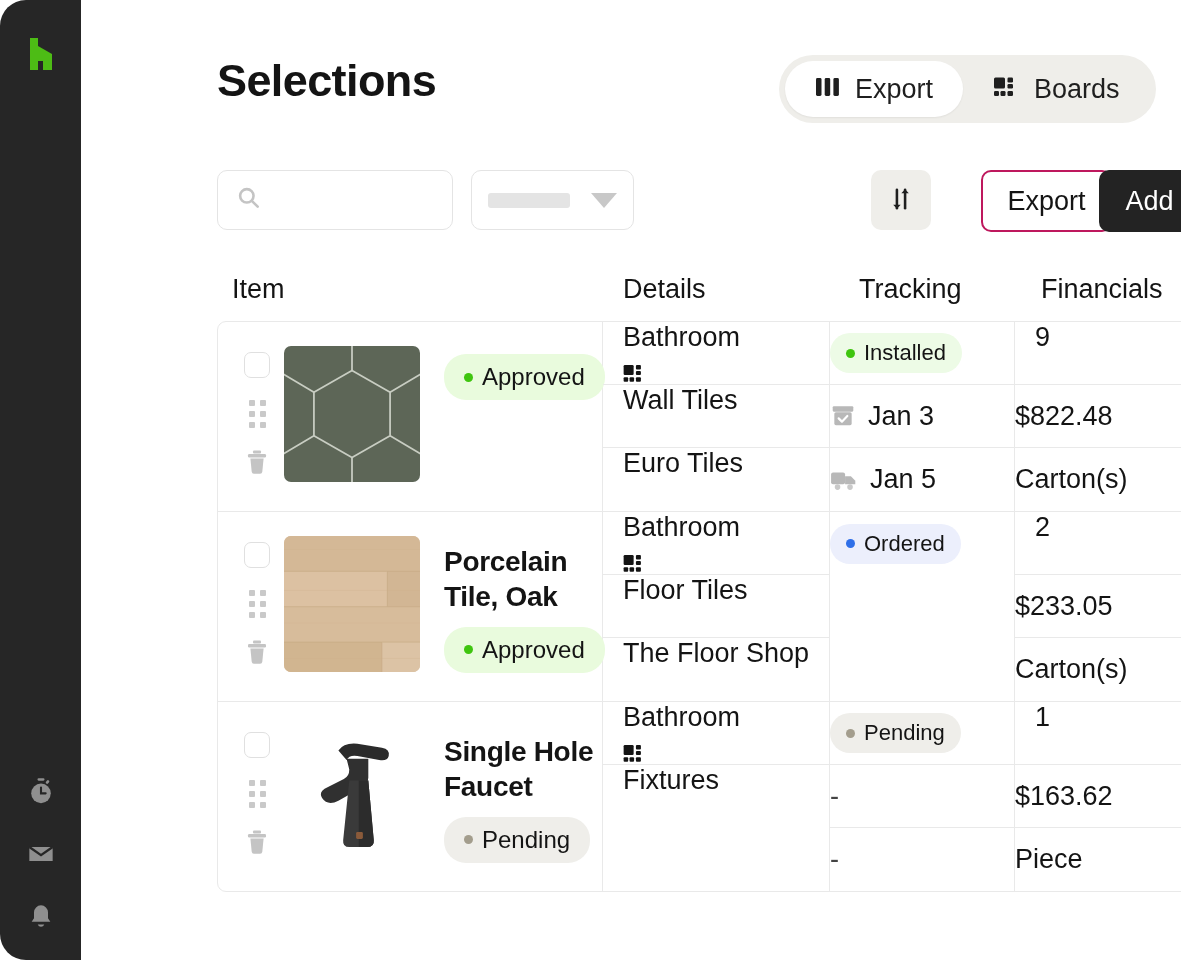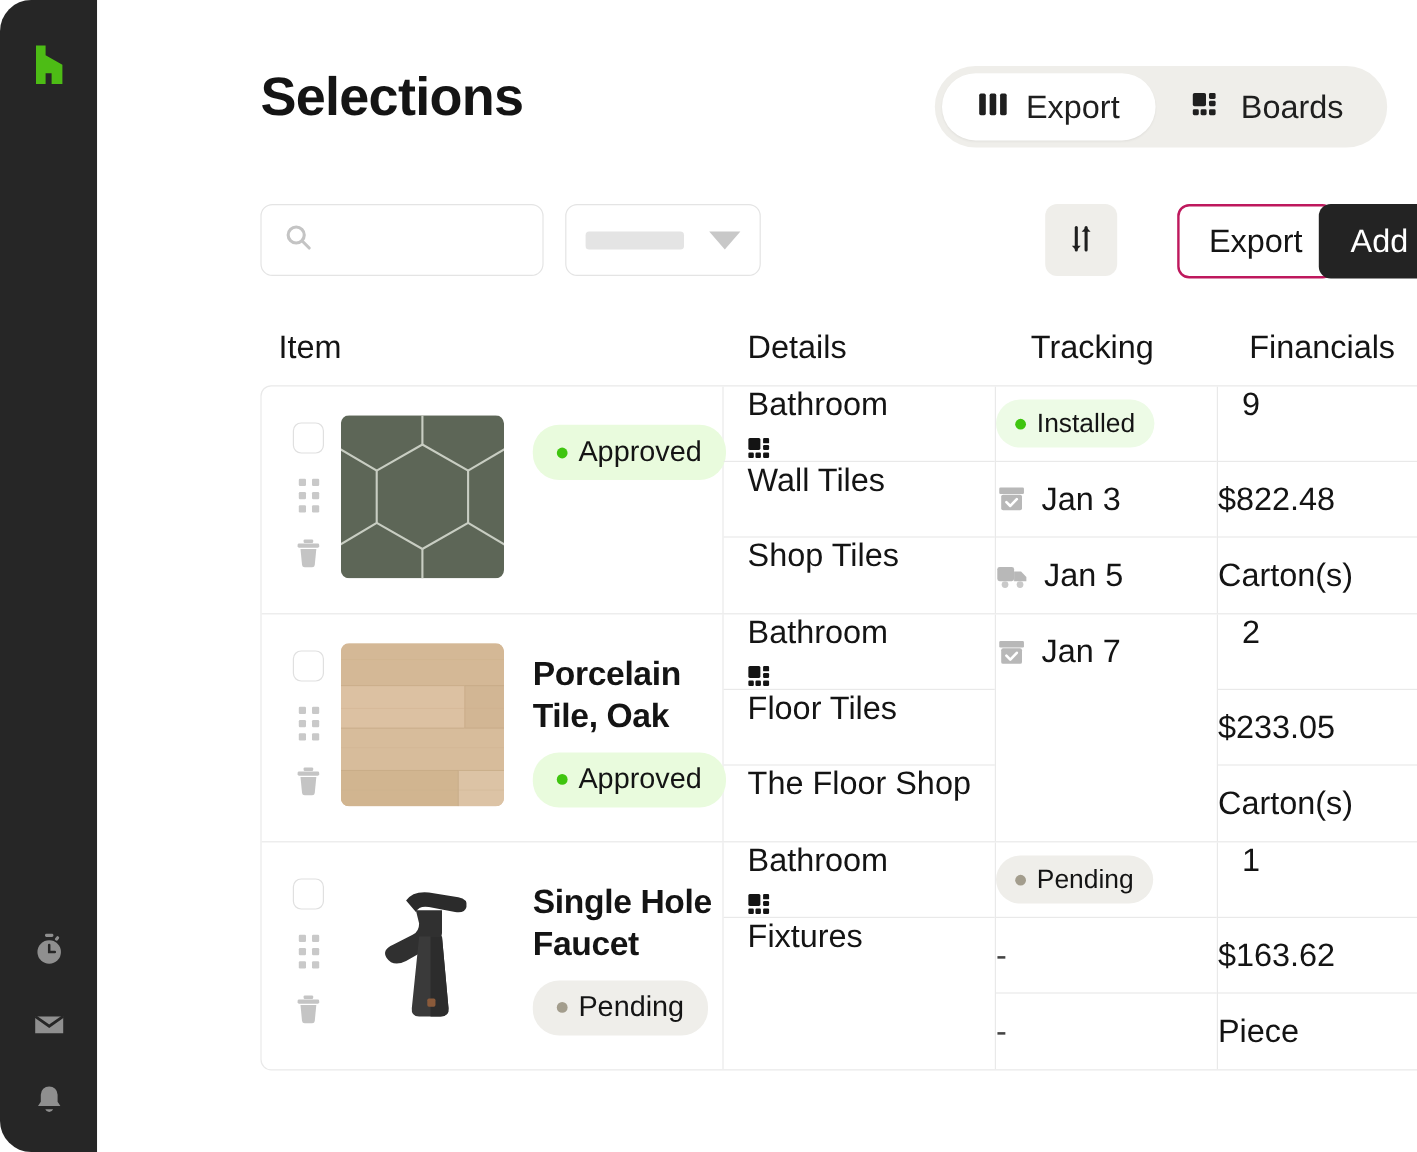--- a/index.html
+++ b/index.html
@@ -291,21 +291,21 @@
   <rect x="14" y="7.6" width="5.5" height="4.4" rx="1.1" fill="#141414"></rect>
   <rect x="0.5" y="14.5" width="5" height="5" rx="1.1" fill="#141414"></rect>
   <rect x="7" y="14.5" width="5" height="5" rx="1.1" fill="#141414"></rect>
   <rect x="14" y="14.5" width="5.5" height="5" rx="1.1" fill="#141414"></rect>
 </svg>
             </div>
             <div class="sub pad">
               <span>Wall Tiles</span>
             </div>
             <div class="sub pad">
-              <span>Shop Tiles</span>
+              <span>Euro Tiles</span>
             </div>
           </div>
           <div class="cell-stack cell-track">
             <div class="sub center">
         <span class="badge sm" style="background:#edfbe6">
           <span class="dot" style="background:#3fc50f"></span>
           <span>Installed</span>
         </span>
             </div>
             <div class="sub center">
@@ -404,29 +404,25 @@
             </div>
             <div class="sub pad">
               <span>Floor Tiles</span>
             </div>
             <div class="sub pad">
               <span>The Floor Shop</span>
             </div>
           </div>
           <div class="cell-stack cell-track">
             <div class="sub center">
-        <span class="with-ic">
-                <svg width="26" height="26" viewBox="0 0 24 24">
-      <rect x="2.5" y="3" width="19" height="5" rx="1" fill="#b8b8b8"></rect>
-      <rect x="4" y="8.5" width="16" height="12" rx="1.5" fill="#b8b8b8"></rect>
-      <path d="M8 14.2 l3 3 l5 -5.2" stroke="#fff" stroke-width="2" fill="none" stroke-linecap="round" stroke-linejoin="round"></path>
-    </svg>
-                <span>Jan 7</span>
-              </span>
-      </div>
+        <span class="badge sm" style="background:#eceffc">
+          <span class="dot" style="background:#2f6fe8"></span>
+          <span>Ordered</span>
+        </span>
+            </div>
           </div>
           <div class="cell-stack cell-fin">
             <div class="sub pad">
               <span>2</span>
             </div>
             <div class="sub center">
               <span>$233.05</span>
             </div>
             <div class="sub center">
               <span>Carton(s)</span>

